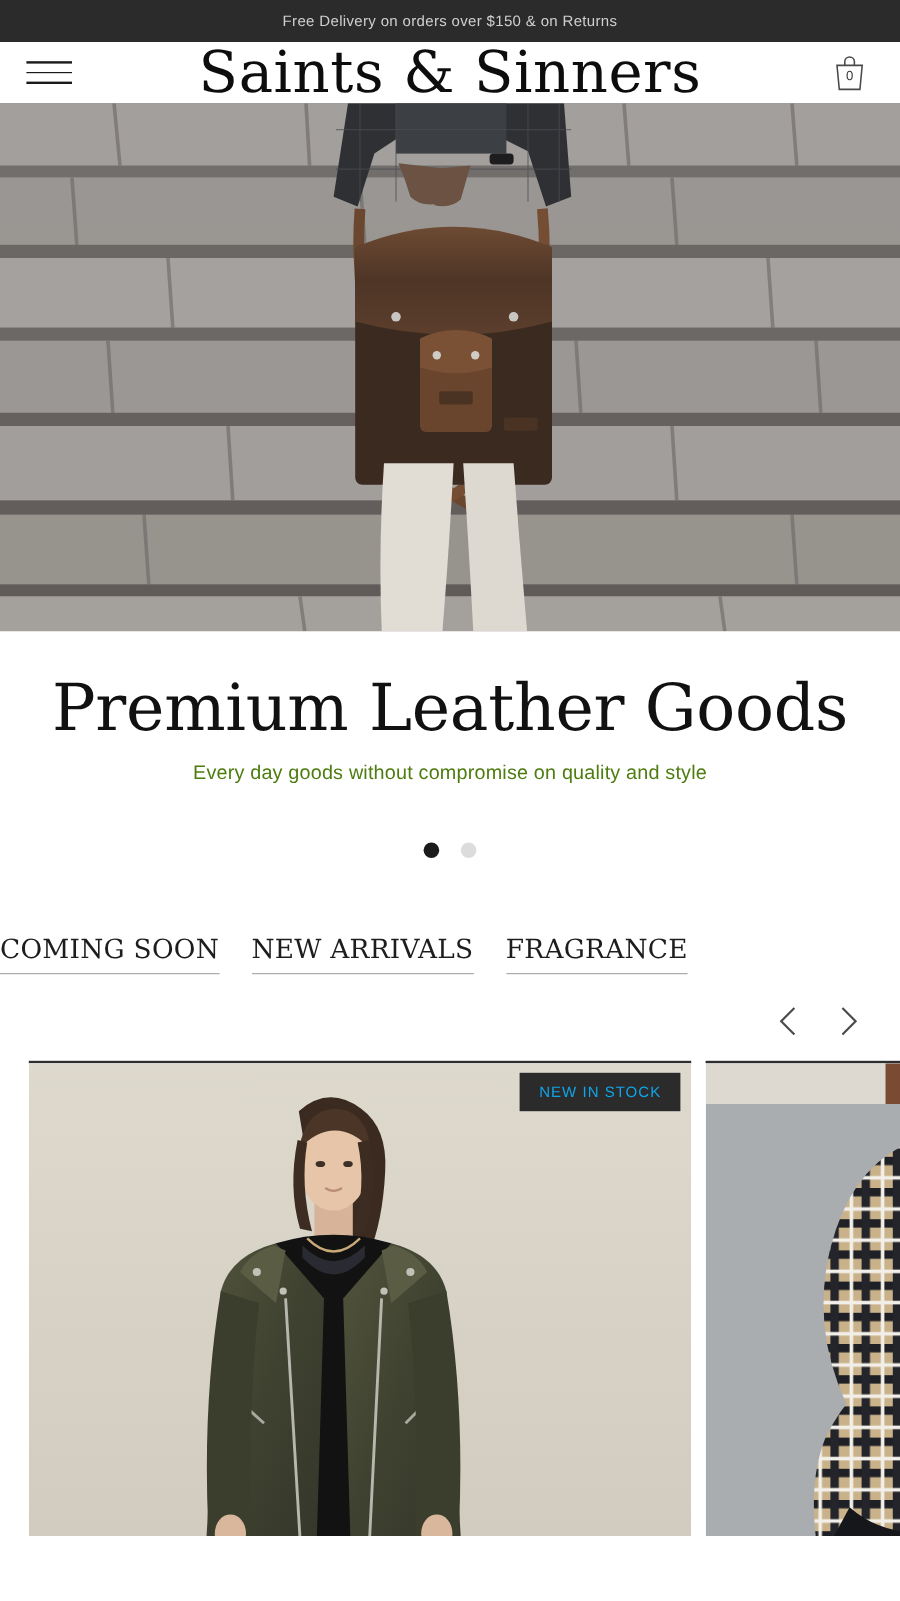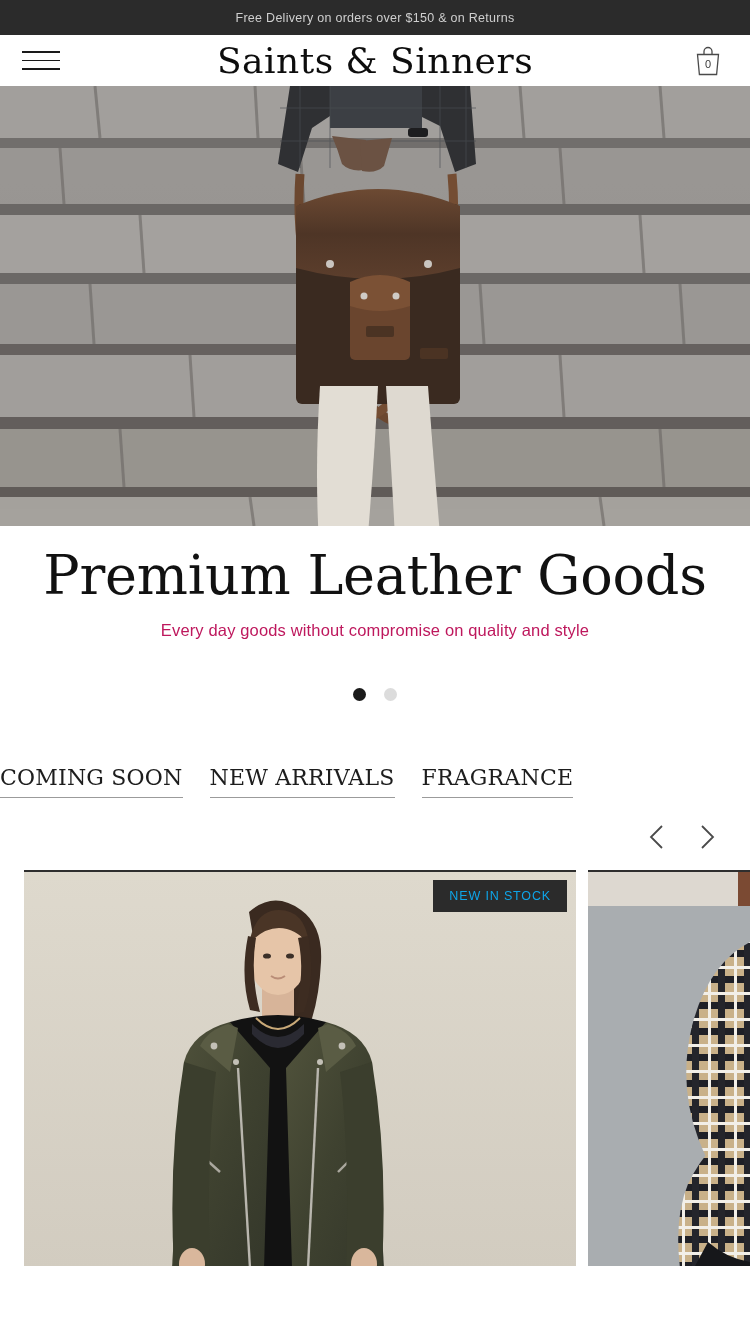--- a/index.html
+++ b/index.html
@@ -30,49 +30,49 @@
   }
   .hamburger {
     width:38px; height:26px; display:flex; flex-direction:column;
     justify-content:center; gap:7px; cursor:pointer;
   }
   .hamburger span { display:block; width:38px; height:1.6px; background:#1a1a1a; }
 
   .logo {
     position:absolute; left:0; right:0; text-align:center;
     font-family:"DejaVu Serif", serif;
-    font-size:36px; line-height:44px; color:#0d0d0d;
+    font-size:48px; line-height:44px; color:#0d0d0d;
     letter-spacing:.5px; pointer-events:none;
   }
   .logo-link { pointer-events:auto; display:inline-block; text-decoration:none; color:inherit; }
 
   .cart { width:40px; height:40px; position:relative; cursor:pointer; display:flex;
           align-items:center; justify-content:center; }
   .cart svg { display:block; }
   .cart-count {
     position:absolute; top:17px; left:0; right:0; text-align:center;
     font-size:11px; color:#3a3a3a; font-family:"Liberation Sans", sans-serif;
   }
 
   
   .hero-img {
     height:440px; width:750px; position:relative; overflow:hidden;
     background:#8f8c89;
   }
   .hero-svg { position:absolute; inset:0; width:100%; height:100%; display:block; }
 
   
-  .hero-copy { padding-top:20px; text-align:center; }
+  .hero-copy { padding-top:34px; text-align:center; }
   .hero-title {
     font-family:"DejaVu Serif", serif;
     font-size:54px; line-height:60px; color:#111;
     font-weight:400; letter-spacing:-.2px;
   }
   .hero-sub {
-    margin-top:15px; font-size:16.5px; color:#be185d;
+    margin-top:15px; font-size:16.5px; color:#4d7c0f;
     letter-spacing:.15px;
   }
   .cta-wrap { margin-top:32px; display:flex; justify-content:center; }
   .cta {
     display:inline-flex; align-items:center; justify-content:center;
     width:175px; height:55px; border:1px solid #2e2e2e; background:#fff;
     font-size:14.5px; letter-spacing:1.35px; color:#2b2b2b; cursor:pointer;
     font-family:"Liberation Sans", sans-serif;
   }
   .dots { margin-top:48px; display:flex; justify-content:center; gap:18px; }

